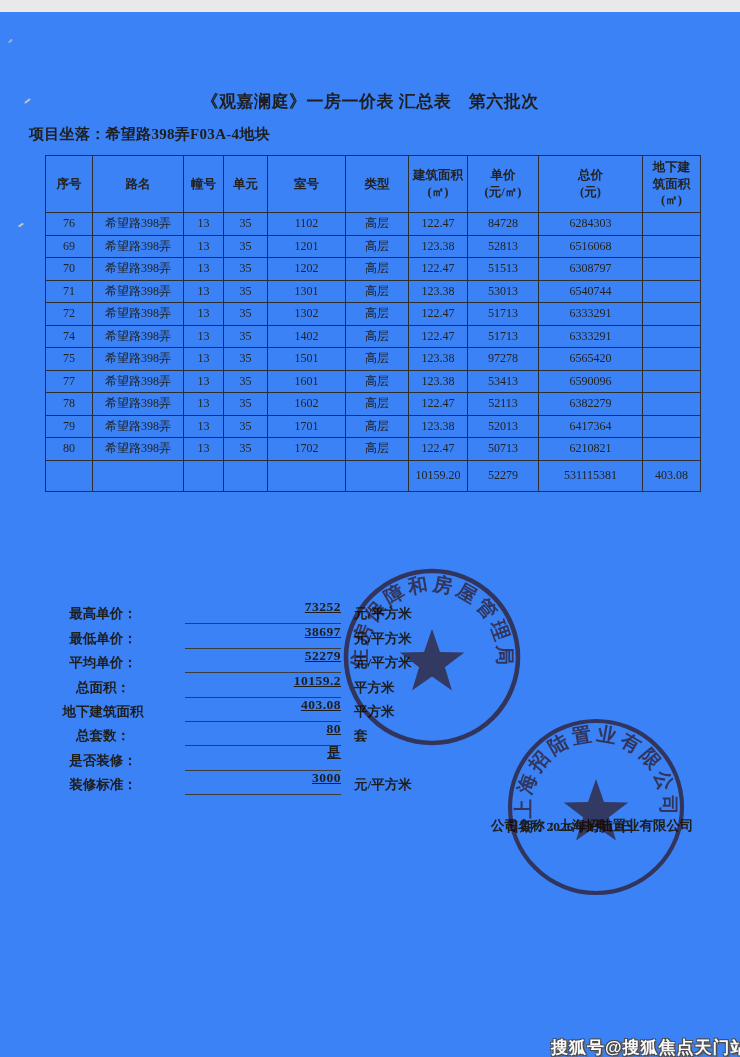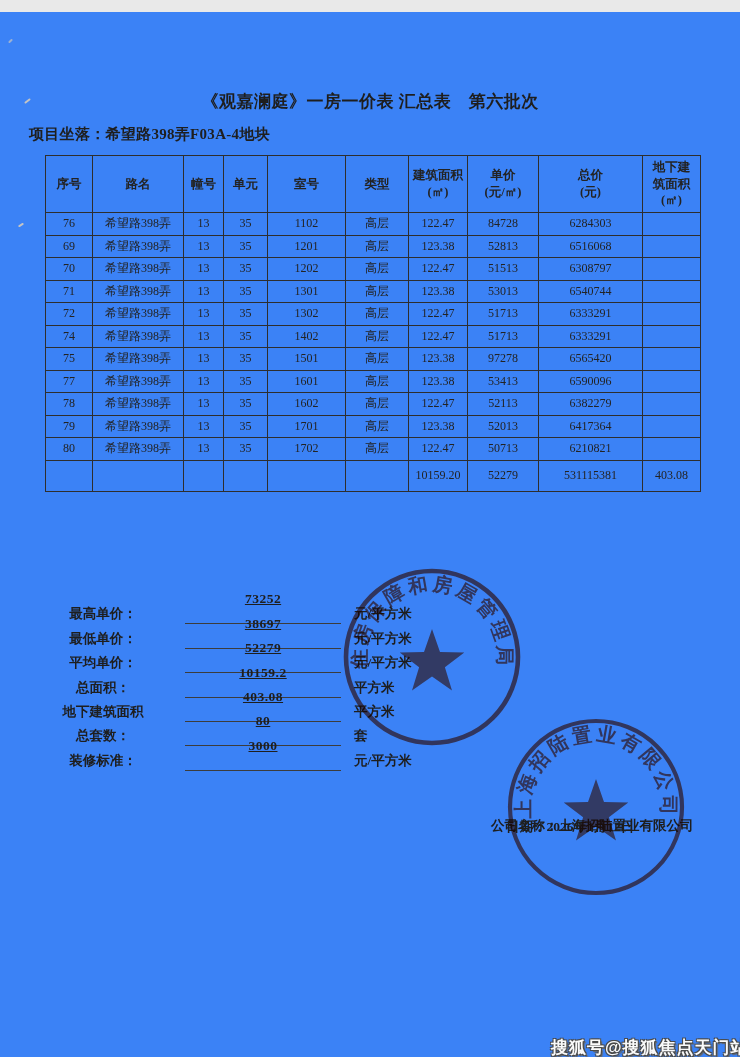--- a/index.html
+++ b/index.html
@@ -37,21 +37,21 @@
   .price-table tr.total-row td{height:30px;}
 
   .summary{position:absolute;top:588px;left:60px;width:420px;}
   .sum-row{display:flex;align-items:flex-end;height:24.4px;font-size:13.5px;}
   .sum-label{
     display:inline-block;width:86px;text-align:center;
     font-weight:700;padding-bottom:1px;white-space:nowrap;
   }
   .sum-field{
     display:inline-block;width:156px;margin-left:39px;
-    border-bottom:1.6px solid #3c3c3c;text-align:center;padding-bottom:16px;
+    border-bottom:1.6px solid #3c3c3c;text-align:right;padding-bottom:8px;
   }
   .sum-value{text-decoration:underline;font-weight:600;letter-spacing:.5px;}
   .sum-unit{display:inline-block;margin-left:13px;font-weight:600;padding-bottom:1px;white-space:nowrap;}
 
   .company-line{position:absolute;top:805px;left:491px;font-size:13.5px;font-weight:700;white-space:nowrap;}
   .date-line{position:absolute;top:806px;left:506px;font-size:13.5px;font-weight:600;white-space:nowrap;}
 
   .stamp{position:absolute;mix-blend-mode:multiply;opacity:.82;pointer-events:none;}
   .stamp.s-bureau{left:337px;top:550px;}
   .stamp.s-company{left:501px;top:700px;}
@@ -277,20 +277,25 @@
         <span class="sum-label">地下建筑面积</span>
         <span class="sum-field"><span class="sum-value">403.08</span></span>
         <span class="sum-unit">平方米</span>
       </div>
       <div class="sum-row">
         <span class="sum-label">总套数：</span>
         <span class="sum-field"><span class="sum-value">80</span></span>
         <span class="sum-unit">套</span>
       </div>
       <div class="sum-row">
+        <span class="sum-label">是否装修：</span>
+        <span class="sum-field"><span class="sum-value">是</span></span>
+        <span class="sum-unit"></span>
+      </div>
+      <div class="sum-row">
         <span class="sum-label">装修标准：</span>
         <span class="sum-field"><span class="sum-value">3000</span></span>
         <span class="sum-unit">元/平方米</span>
       </div>
     </div>
 
   <div class="company-line"><span>公司名称：</span><span>上海招陆置业有限公司</span></div>
 
   <div class="date-line"><span>日期：</span><span>2026年1月12日</span></div>
 

